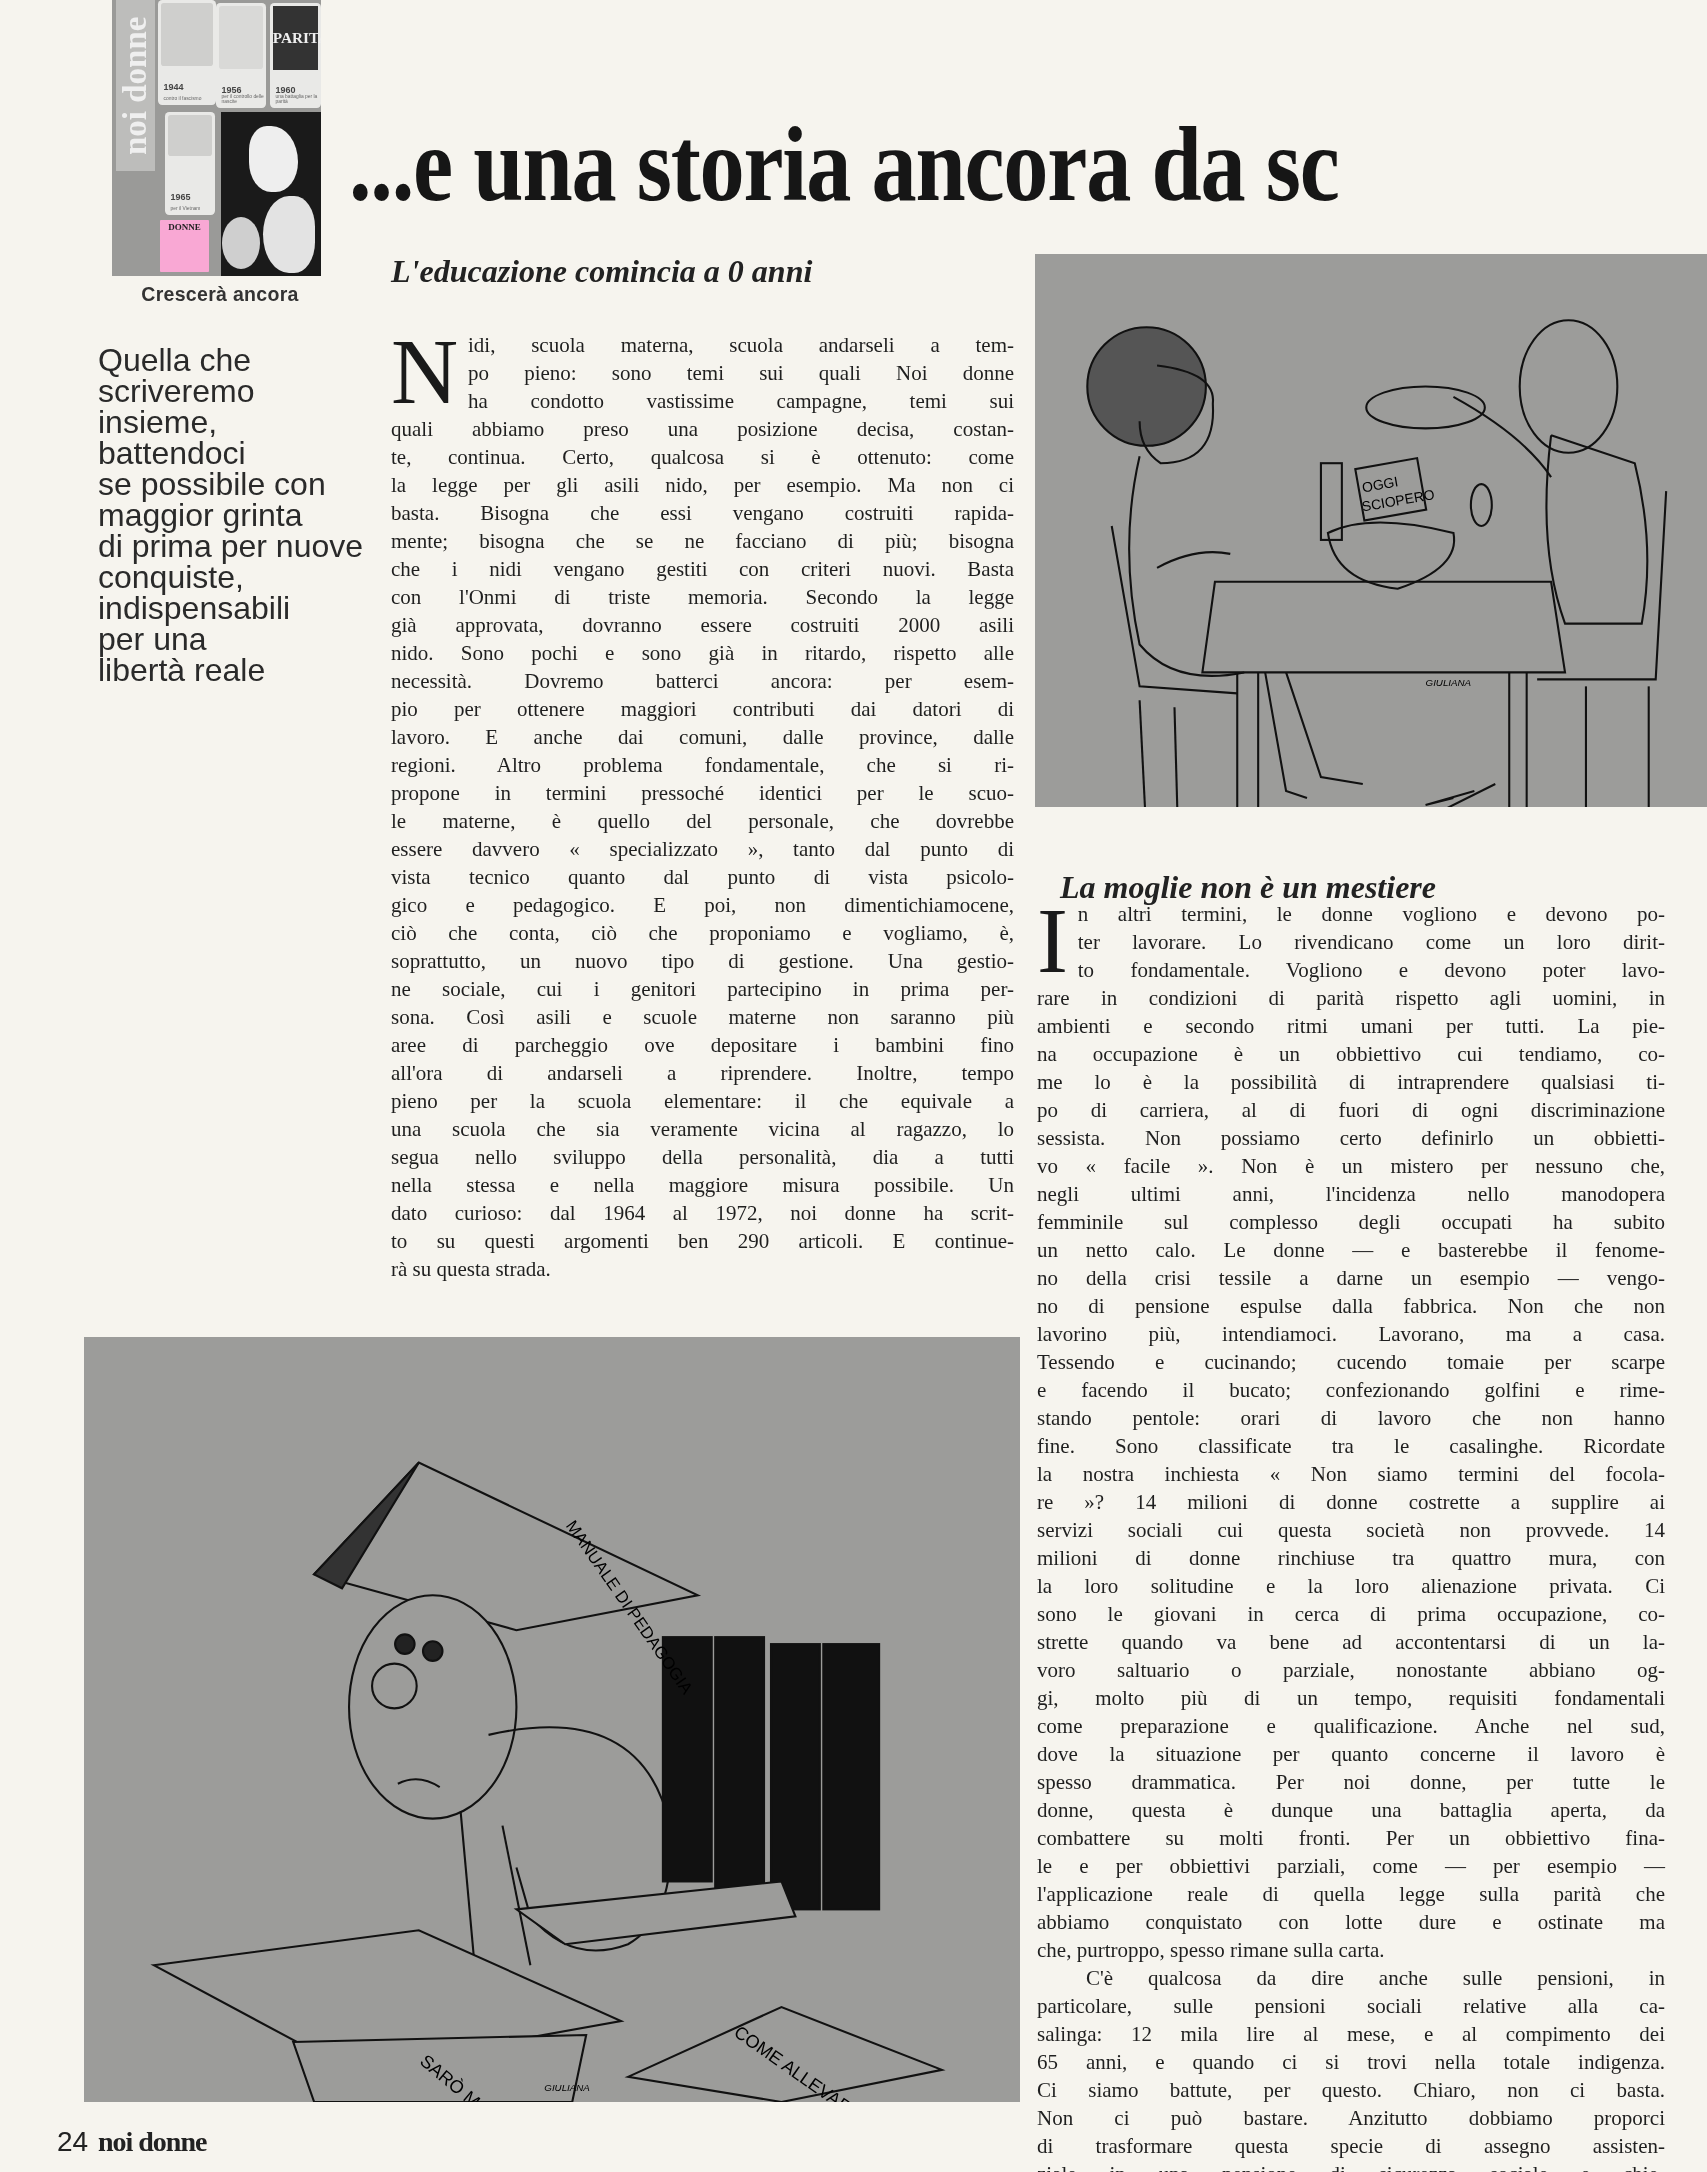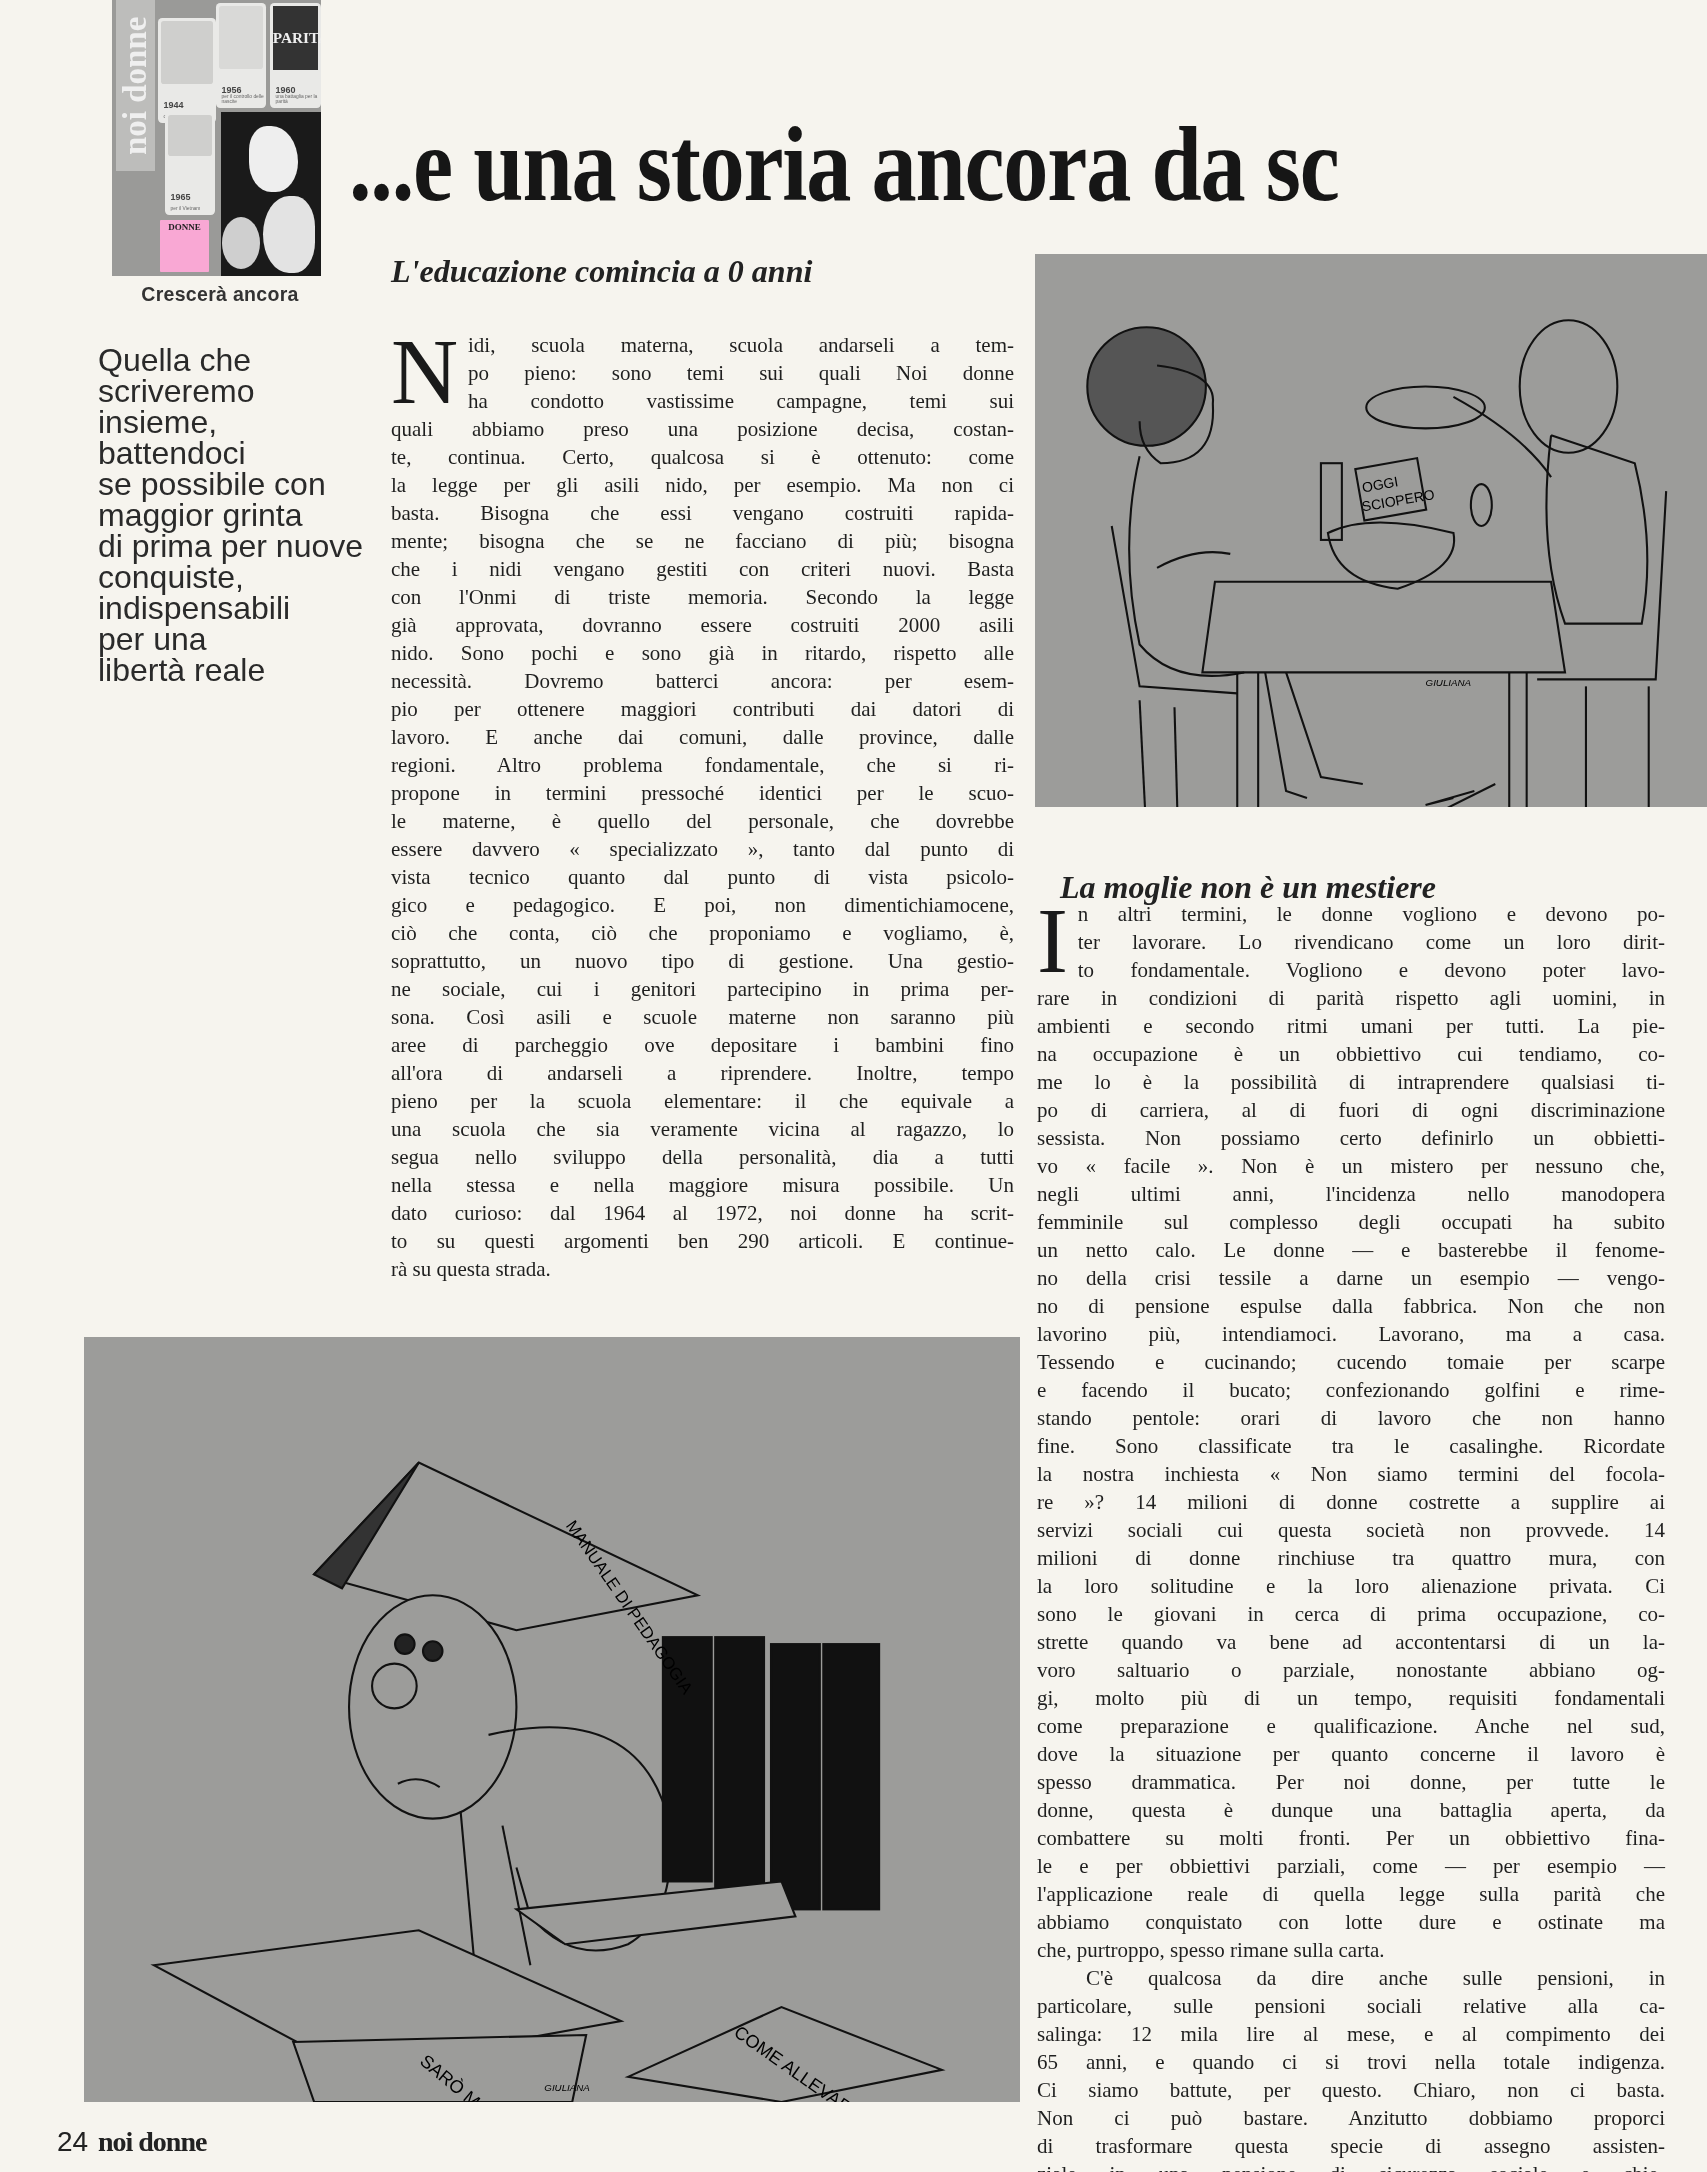--- a/index.html
+++ b/index.html
@@ -53,21 +53,21 @@
   
   #folio{left:57px;top:2126px;white-space:nowrap;}
   #folio .num{font-family:"Liberation Sans",sans-serif;font-size:28px;color:#222;margin-right:7px;}
   #folio .mag{font-family:"Liberation Serif",serif;font-weight:bold;font-size:28px;color:#222;letter-spacing:-1px;}
 </style>
 </head>
 <body>
 
 <div id="cover" class="abs">
   <div class="mast">noi donne</div>
-  <div class="tile" style="left:46px;top:18px;width:58px;height:105px;">
+  <div class="tile" style="left:46px;top:0;width:58px;height:105px;">
     <div class="img"></div>
     <div class="yr">1944</div>
     <div class="sub">contro il fascismo</div>
   </div>
   <div class="tile" style="left:104px;top:2.8px;width:50px;height:105px;">
     <div class="img" style="background:#d9d9d7"></div>
     <div class="yr">1956</div>
     <div class="sub">per il controllo delle nascite</div>
   </div>
   <div class="tile" style="left:158px;top:2.8px;width:51px;height:105px;">

